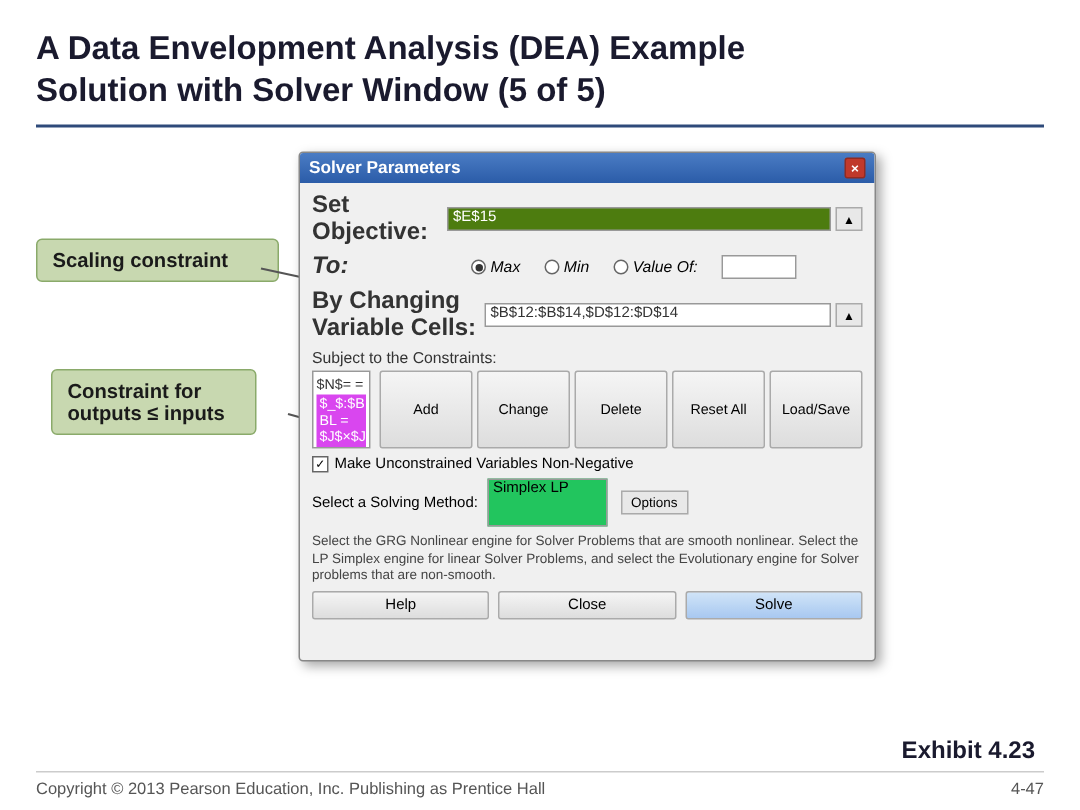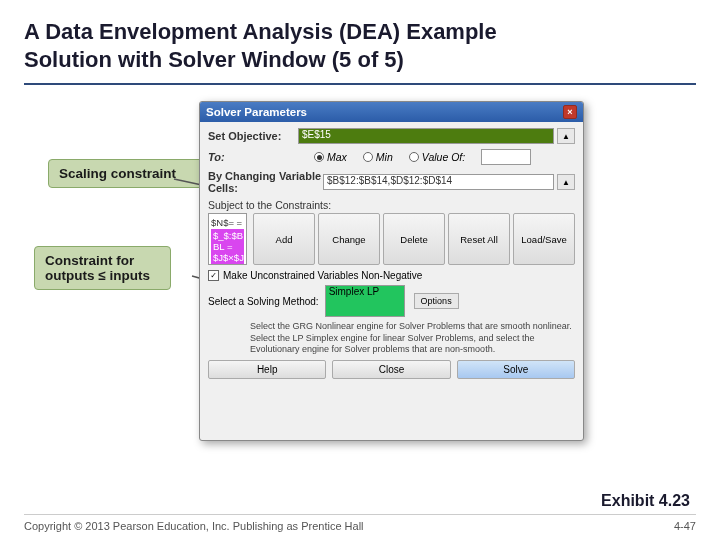--- a/index.html
+++ b/index.html
@@ -61,21 +61,20 @@
       font-weight: bold;
       color: #1a1a1a;
       display: inline-block;
       position: absolute;
     }
 
     .callout-box.scaling {
       top: 58px;
       left: 0;
       width: 162px;
-      margin-left: 24px;
     }
 
     .callout-box.constraint {
       top: 145px;
       left: 10px;
       width: 137px;
     }
 
     
     .arrows-svg {
@@ -136,21 +135,21 @@
       display: flex;
       align-items: center;
       margin-bottom: 5px;
       font-size: 10.5px;
     }
 
     .solver-label {
       width: 90px;
       font-weight: bold;
       color: #333;
-      font-size: 11px;
+      font-size: 16px;
     }
 
     .solver-input-box {
       flex: 1;
       height: 16px;
       background: #fff;
       border: 1px solid #999;
       font-size: 10px;
       padding: 0 3px;
       color: #333;
@@ -279,21 +278,20 @@
       height: 32px;
       background: #22c55e;
       border: 1px solid #999;
       font-size: 10px;
       padding: 0 3px;
       width: 80px;
     }
 
     .solving-method-section {
       margin-bottom: 4px;
-      margin-left: 42px;
     }
 
     .solving-method-text {
       font-size: 9px;
       color: #444;
       line-height: 1.3;
       margin-bottom: 3px;
     }
 
     .bottom-buttons {

